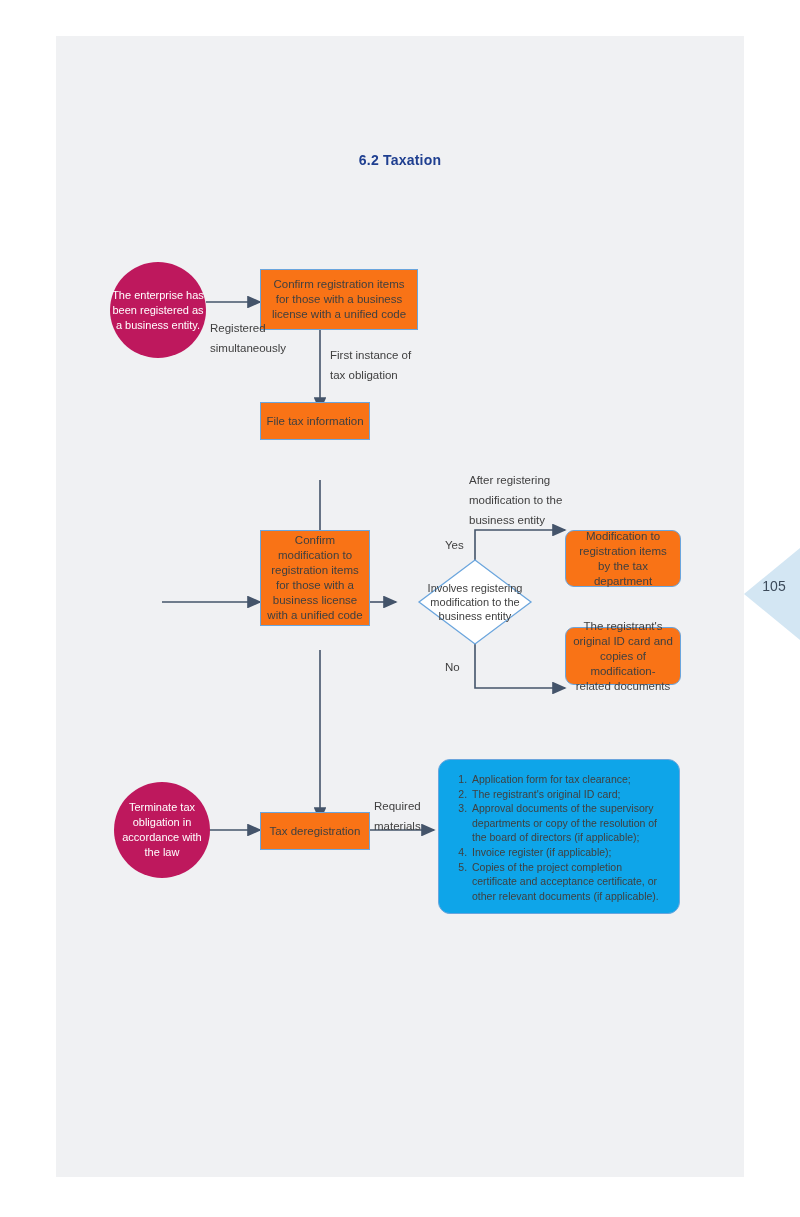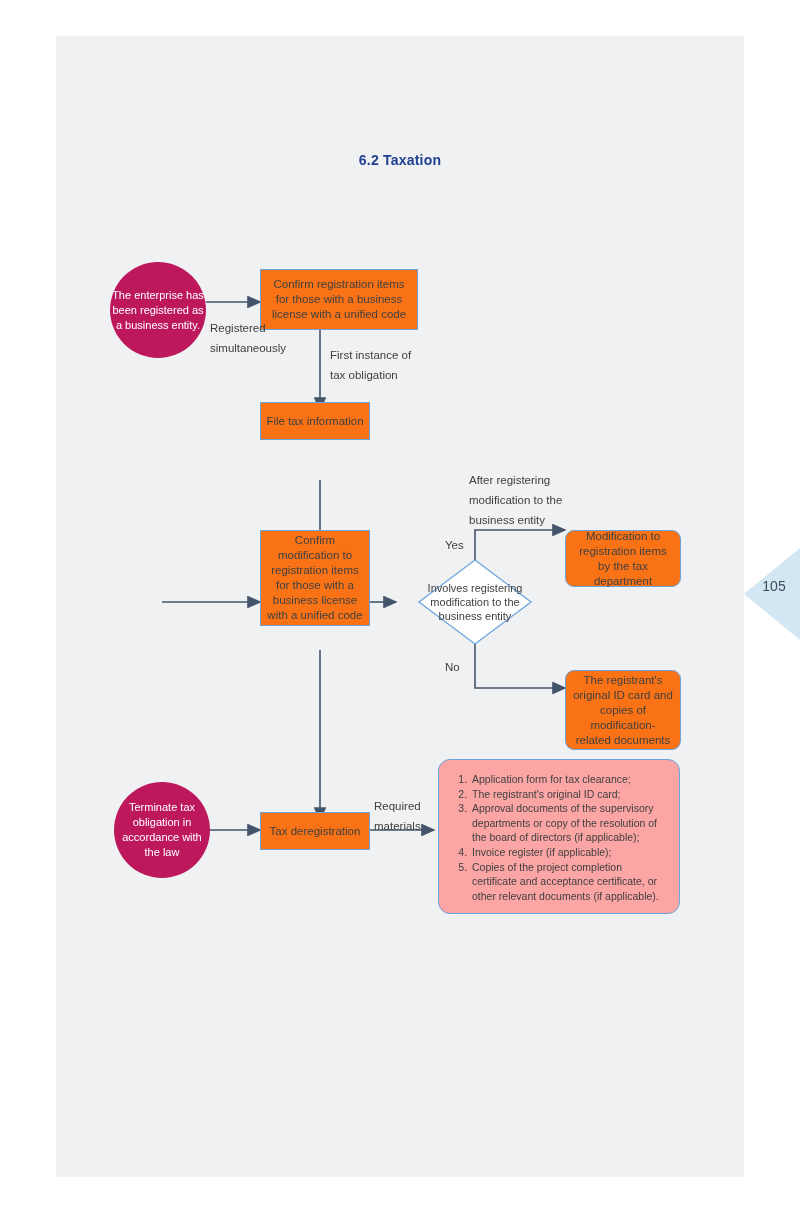--- a/index.html
+++ b/index.html
@@ -10,21 +10,21 @@
   .stage{position:absolute;left:0;top:0;width:688px;height:1141px;}
   .node{position:absolute;box-sizing:border-box;display:flex;align-items:center;
         justify-content:center;text-align:center;}
   .circle{border-radius:50%;background:#be185d;color:#ffffff;font-size:11px;line-height:15px;}
   .box{background:#f97316;border:1px solid #6aa5dd;color:#404040;font-size:11.5px;line-height:15px;}
   .box.rounded{border-radius:9px;}
   .diamond-wrap{position:absolute;}
   .diamond-label{position:absolute;inset:0;display:flex;align-items:center;justify-content:center;
         text-align:center;color:#404040;font-size:11px;line-height:14px;z-index:2;}
   .lbl{position:absolute;color:#404040;font-size:11.5px;line-height:20px;white-space:pre;}
-  .listbox{position:absolute;box-sizing:border-box;background:#fca5a5;border:1px solid #6aa5dd;
+  .listbox{position:absolute;box-sizing:border-box;background:#0ea5e9;border:1px solid #6aa5dd;
            border-radius:12px;color:#404040;font-size:10.5px;line-height:14.6px;padding:12px 14px 12px 16px;}
   .listbox ol{margin:0;padding-left:15px;}
   .listbox li{padding-left:2px;}
   #pagetab{position:absolute;left:744px;top:548px;width:56px;height:92px;}
   #pagenum{position:absolute;left:752px;top:578px;width:44px;text-align:center;
            color:#3c4a5a;font-size:14px;}
   svg{overflow:visible;}
 </style>
 </head>
 <body>
@@ -64,21 +64,21 @@
 
 
     <div class="node box" style="left:204px;top:494px;width:110px;height:96px;padding:0 6px;">Confirm modification to registration items for those with a business license with a unified code</div>
 
     <div class="diamond-wrap" style="left:363px;top:524px;width:112px;height:84px;">
       <div class="diamond-label">Involves registering modification to the business entity</div>
     </div>
 
     <div class="node box rounded" style="left:509px;top:470px;width:116px;height:57px;padding:0 7px;margin-top:24px;">Modification to registration items by the tax department</div>
 
-    <div class="node box rounded" style="left:509px;top:634px;width:116px;height:80px;padding:8px 7px;">The registrant's original ID card and copies of modification-related documents</div>
+    <div class="node box rounded" style="left:509px;top:591px;width:116px;height:58px;padding:8px 7px;">The registrant's original ID card and copies of modification-related documents</div>
 
     <div class="node circle" style="left:58px;top:746px;width:96px;height:96px;">Terminate tax obligation in accordance with the law</div>
 
     <div class="node box" style="left:204px;top:776px;width:110px;height:38px;">Tax deregistration</div>
 
     <div class="listbox" style="left:382px;top:723px;width:242px;height:155px;">
       <ol>
         <li>Application form for tax clearance;</li>
         <li>The registrant's original ID card;</li>
         <li>Approval documents of the supervisory departments or copy of the resolution of the board of directors (if applicable);</li>

